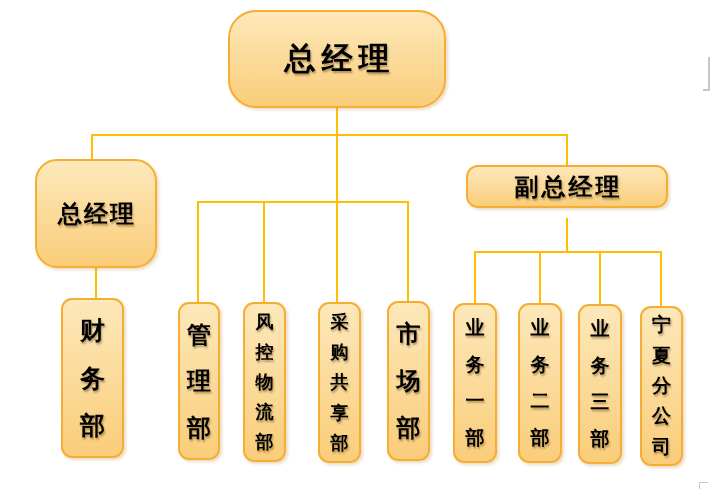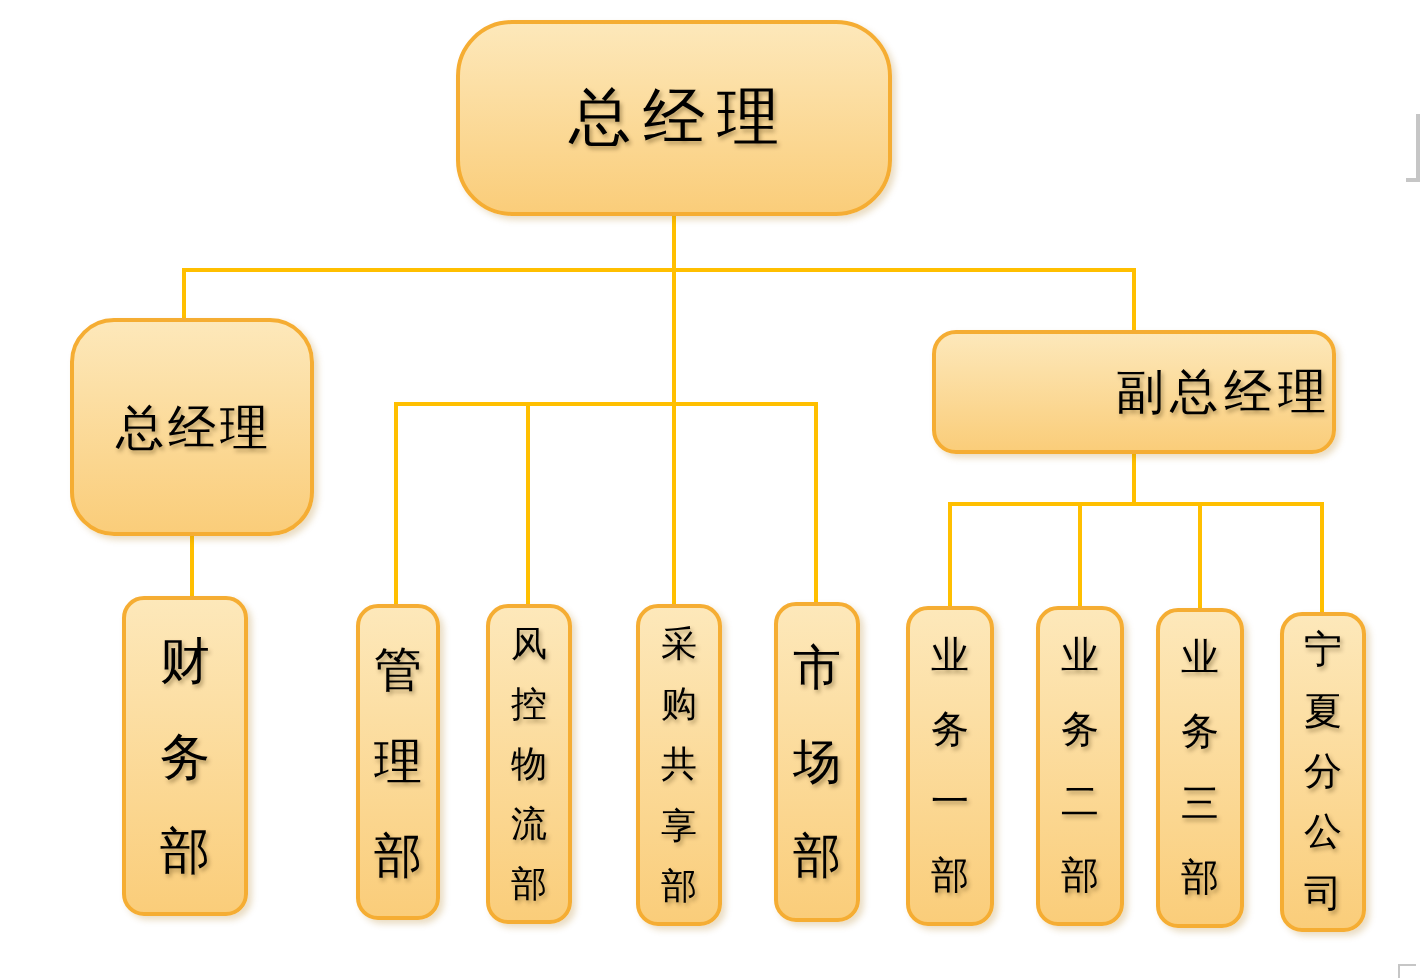--- a/index.html
+++ b/index.html
@@ -7,27 +7,27 @@
     position:relative;width:713px;height:490px;background:#fff;overflow:hidden;
     font-family:"DejaVu Sans",sans-serif;color:var(--text-color,#000);
   }
   
   .node{
     position:absolute;box-sizing:border-box;
     background:linear-gradient(to bottom,var(--fill-top,#FDE8BA),var(--fill-bottom,#FACD7A));
     border:2px solid var(--box-border,#F5AD33);
     box-shadow:2px 2px 3px rgba(170,120,20,0.25);
     display:flex;align-items:center;justify-content:center;
-    font-weight:normal;
+    font-weight:bold;
     text-shadow:1px 1.5px 2px rgba(60,40,0,0.4);
   }
   .gm{left:228px;top:10px;width:218px;height:98px;border-radius:28px;font-size:31px;letter-spacing:6px;padding-left:6px;}
   .assist{left:35px;top:159px;width:122px;height:109px;border-radius:22px;font-size:24px;letter-spacing:2px;}
   .assist .lines{display:flex;flex-direction:column;align-items:center;gap:14px;padding-left:2px;}
-  .deputy{left:466px;top:165px;width:202px;height:62px;border-radius:12px;font-size:24px;letter-spacing:3px;padding-left:3px;justify-content:flex-end;}
+  .deputy{left:466px;top:165px;width:202px;height:43px;border-radius:12px;font-size:24px;letter-spacing:3px;padding-left:3px;}
   
   .dept{border-radius:11px;}
   .vtext{display:flex;flex-direction:column;align-items:center;justify-content:space-evenly;height:100%;width:100%;}
   .d1{left:61px;top:298px;width:63px;height:160px;font-size:25px;}
   .d2{left:178px;top:302px;width:42px;height:158px;font-size:24px;}
   .d3{left:243px;top:302px;width:43px;height:160px;font-size:18px;}
   .d4{left:318px;top:302px;width:43px;height:161px;font-size:18px;}
   .d5{left:387px;top:301px;width:43px;height:160px;font-size:24px;}
   .d6{left:453px;top:303px;width:44px;height:160px;font-size:19px;}
   .d7{left:518px;top:303px;width:44px;height:160px;font-size:19px;}

